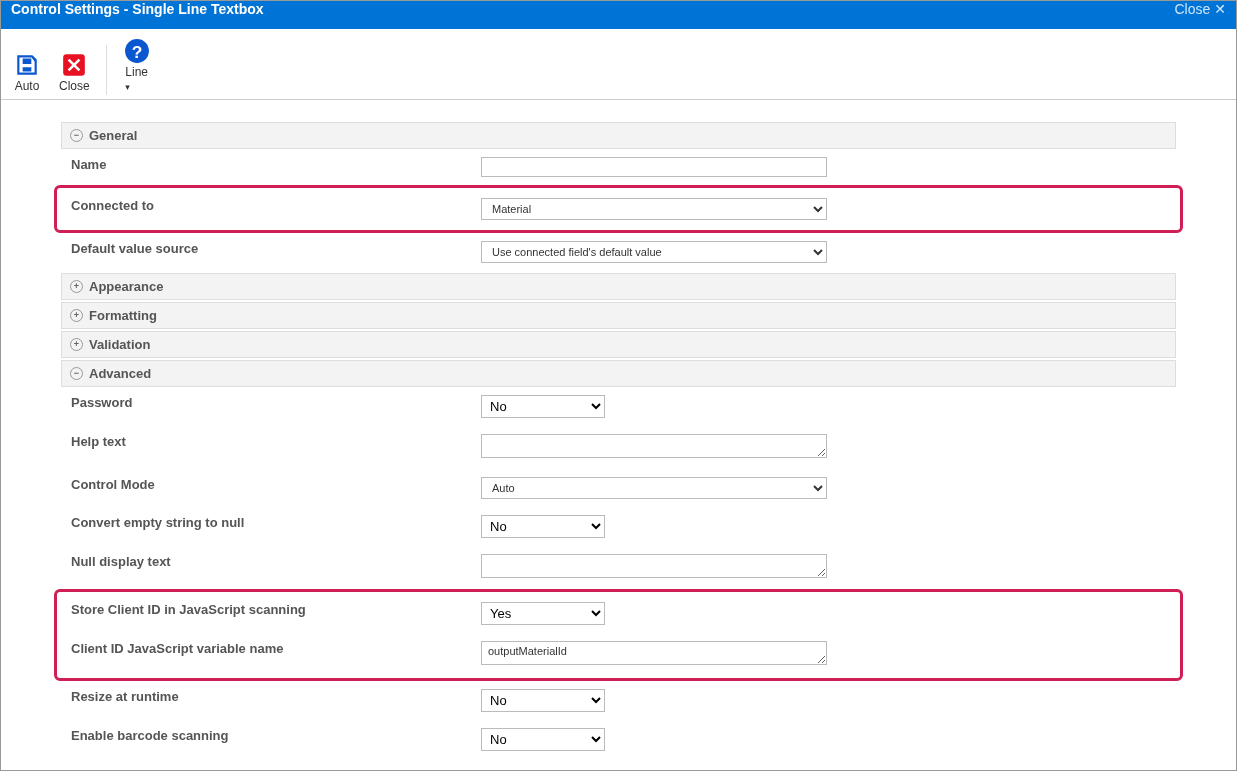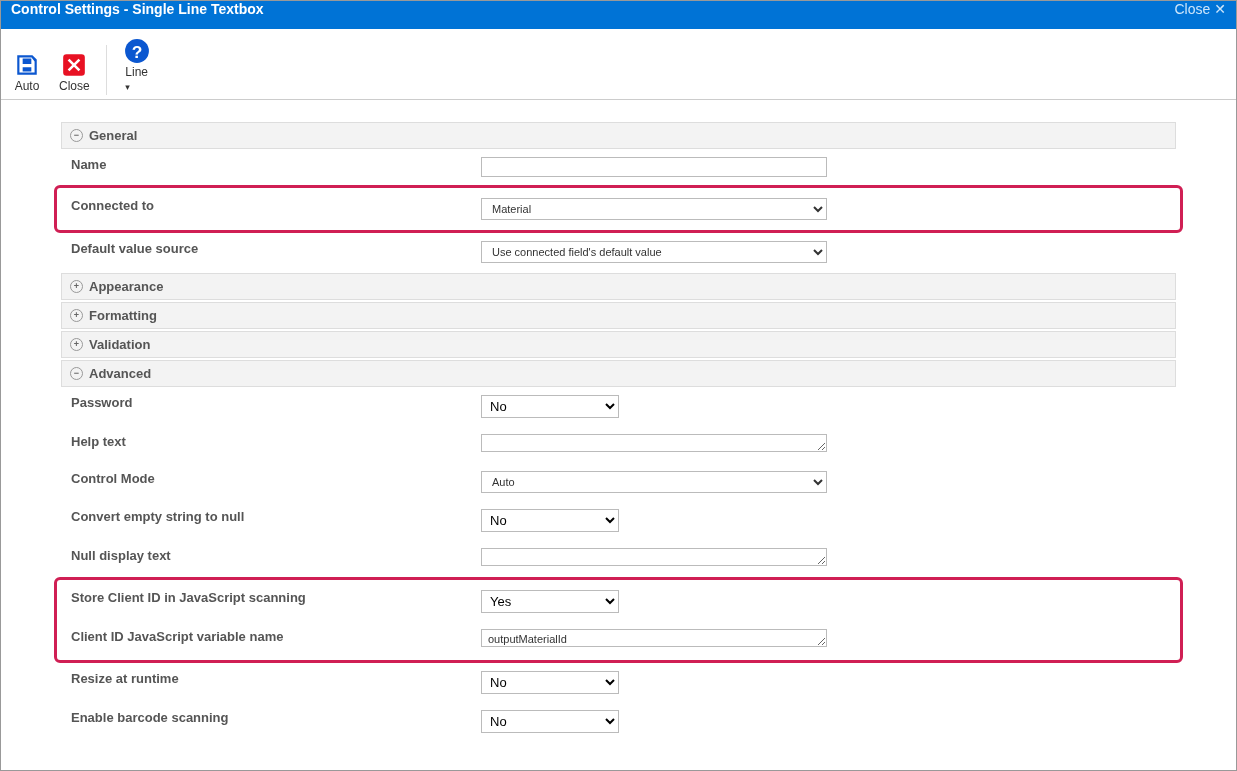--- a/index.html
+++ b/index.html
@@ -10,22 +10,22 @@
   .tool { display: flex; flex-direction: column; align-items: center; cursor: pointer; padding: 2px 4px; font-size: 12px; }
   .tool .ico { width: 28px; height: 28px; display: flex; align-items: center; justify-content: center; }
   .tool-sep { width: 1px; height: 50px; background: #ddd; margin: 0 2px; }
   .content { padding: 20px 60px 0 60px; }
   .section-header { background: #f3f3f3; border: 1px solid #ddd; padding: 5px 8px; font-weight: bold; color: #555; display: flex; align-items: center; gap: 6px; margin-top: 2px; cursor: pointer; }
   .section-header .expicon { width: 13px; height: 13px; border: 1px solid #999; border-radius: 50%; display: inline-flex; align-items: center; justify-content: center; font-size: 9px; color: #666; line-height: 1; }
   .row { display: flex; align-items: flex-start; padding: 8px 10px; }
   .row .lbl { width: 410px; font-weight: bold; color: #555; }
   .row .ctl { width: 346px; }
   select.wide, input.wide, textarea.wide { width: 346px; border: 1px solid #bbb; padding: 3px 6px; font-family: inherit; font-size: 11px; background: #fff; color: #333; }
-  select.narrow { width: 138px; border: 1px solid #bbb; padding: 2px 4px; font-family: inherit; font-size: 13px; background: #fff; }
-  textarea.wide { resize: both; height: 18px; }
+  select.narrow { width: 124px; border: 1px solid #bbb; padding: 2px 4px; font-family: inherit; font-size: 13px; background: #fff; }
+  textarea.wide { resize: both; height: 24px; }
   .highlight { border: 3px solid #d01f54; border-radius: 6px; padding: 2px 4px; margin: 0 -7px; }
 </style>
 </head>
 <body>
 
 <div class="titlebar">
   <span>Control Settings - Single Line Textbox</span>
   <span class="close">
     <span>Close</span>
     <span>✕</span>

